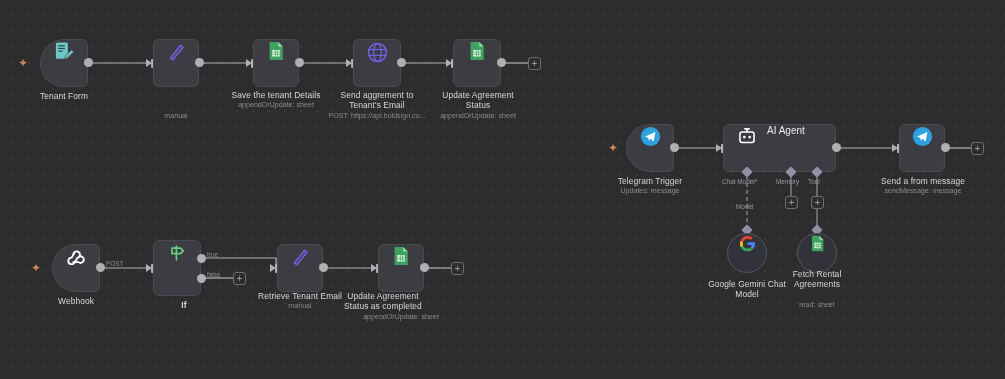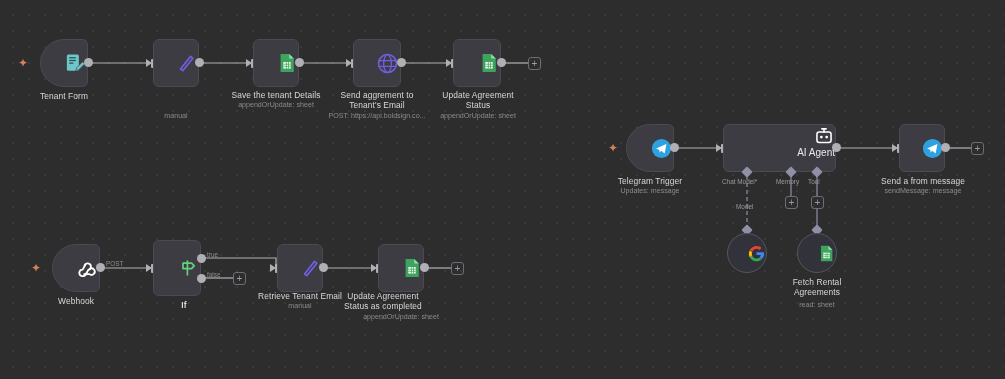--- a/index.html
+++ b/index.html
@@ -19,21 +19,21 @@
   }
   
   #wires { position:absolute; left:0; top:0; width:1005px; height:379px; }
 
   
   .node {
     position: absolute;
     background: #3c3c42;
     border: 1px solid #4a4a52;
     border-radius: 6px;
-    display: flex; align-items: flex-end; justify-content: center; flex-direction: column;
+    display: flex; align-items: flex-start; justify-content: center;
   }
   .node.trigger {
     border-radius: 26px 6px 6px 26px;
   }
   .node.wide {
     justify-content: flex-start;
     padding-left: 12px;
   }
   .node.circle {
     border-radius: 50%;
@@ -329,33 +329,34 @@
 
   <div class="sub-endpoint" style="left:743px;top:226px;"></div>
   <div class="node circle" style="left:727px;top:233px;width:40px;height:40px;">
     <svg class="ico" width="19" height="19" viewBox="0 0 24 24">
       <path d="M21.6 12.2c0-.7-.06-1.2-.18-1.8H12v3.5h5.5c-.11.9-.7 2.2-1.8 3l2.9 2.2c1.7-1.6 2.97-3.9 2.97-6.9z" fill="#4285f4"></path>
       <path d="M12 21.9c2.6 0 4.8-.86 6.6-2.3l-2.9-2.2c-.86.6-2 1-3.7 1-2.5 0-4.7-1.7-5.5-4l-3 2.3C5.2 19.8 8.4 21.9 12 21.9z" fill="#34a853"></path>
       <path d="M6.5 14.4c-.2-.6-.33-1.3-.33-2s.12-1.4.3-2l-3-2.3C2.8 9.4 2.4 10.6 2.4 12.4s.4 3 1.1 4.3z" fill="#fbbc05"></path>
       <path d="M12 6.1c1.4 0 2.7.5 3.7 1.45l2.6-2.6C16.8 3.4 14.6 2.5 12 2.5 8.4 2.5 5.2 4.6 3.5 7.7l3 2.3c.8-2.3 3-4 5.5-4z" fill="#ea4335"></path>
     </svg>
   </div>
+  <div class="nlabel" style="left:702px;top:279px;width:90px;">Google Gemini Chat Model</div>
 
   <div class="sub-endpoint" style="left:813px;top:226px;"></div>
   <div class="node circle" style="left:797px;top:233px;width:40px;height:40px;">
     <svg class="ico" width="19" height="19" viewBox="0 0 24 24">
       <path d="M5 2.2h9.4l5 5v14.6H5z" fill="#3da35d"></path>
       <path d="M14.4 2.2l5 5h-5z" fill="#8fdba8"></path>
       <rect x="8" y="11" width="8" height="7" fill="#ffffff"></rect>
       <g stroke="#3da35d" stroke-width=".85">
         <path d="M8 13.3h8M8 15.6h8M11.3 11v7M13.6 11v7"></path>
       </g>
     </svg>
   </div>
-  <div class="nlabel" style="left:773px;top:277px;width:88px;">Fetch Rental Agreements</div>
+  <div class="nlabel" style="left:773px;top:269px;width:88px;">Fetch Rental Agreements</div>
   <div class="nsub" style="left:773px;top:301px;width:88px;">read: sheet</div>
 
   <div class="in-arrow" style="left:892px;top:143.5px;"></div>
   <div class="in-bar" style="left:897px;top:143.5px;"></div>
   <div class="node" style="left:899px;top:124px;width:46px;height:48px;">
     <svg class="ico" width="23" height="23" viewBox="0 0 24 24">
       <circle cx="12" cy="12" r="10" fill="#2ea2e0"></circle>
       <path d="M6.4 11.9 L17.1 7.4 L15.3 17.2 L11.6 14.4 L10 16.4 L9.8 13.6 Z" fill="#ffffff"></path>
     </svg>
   </div>

